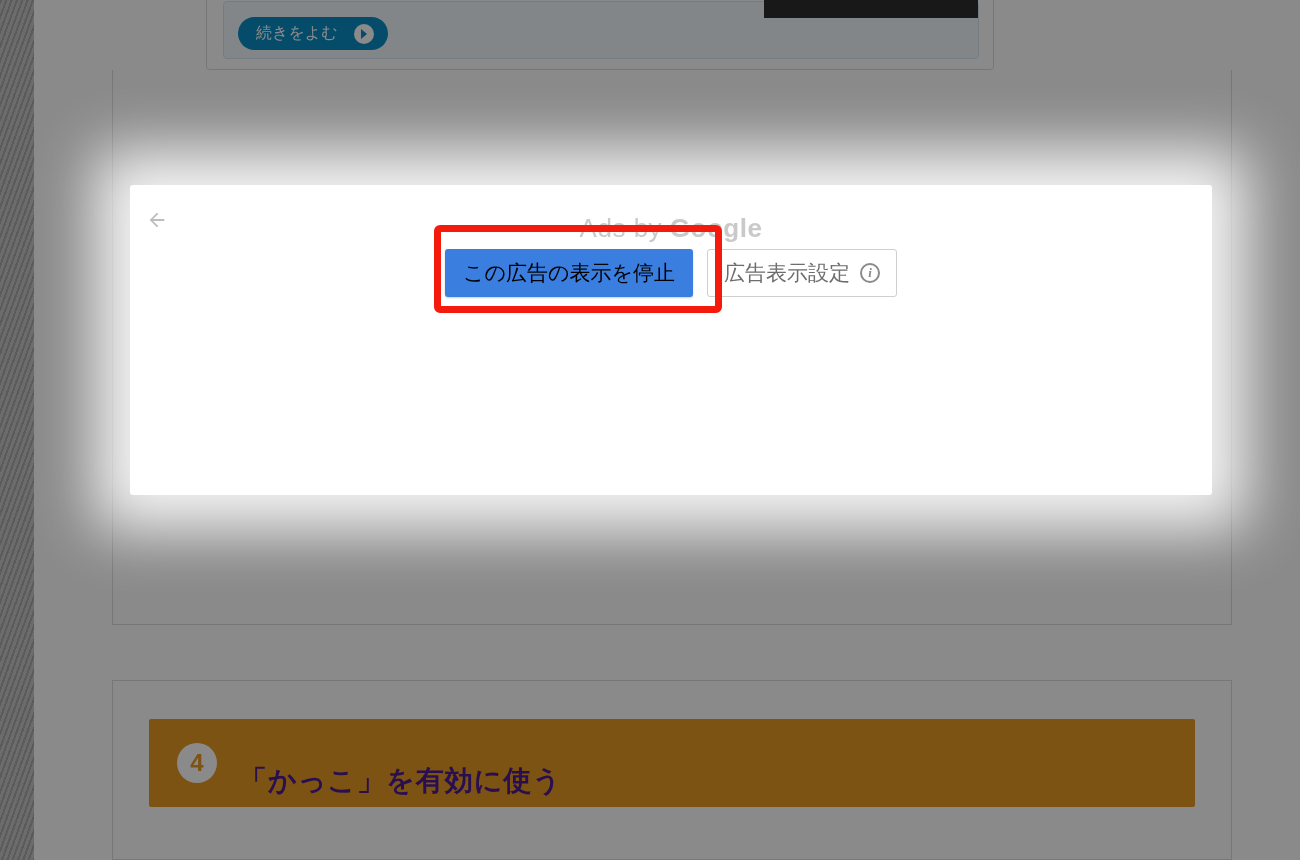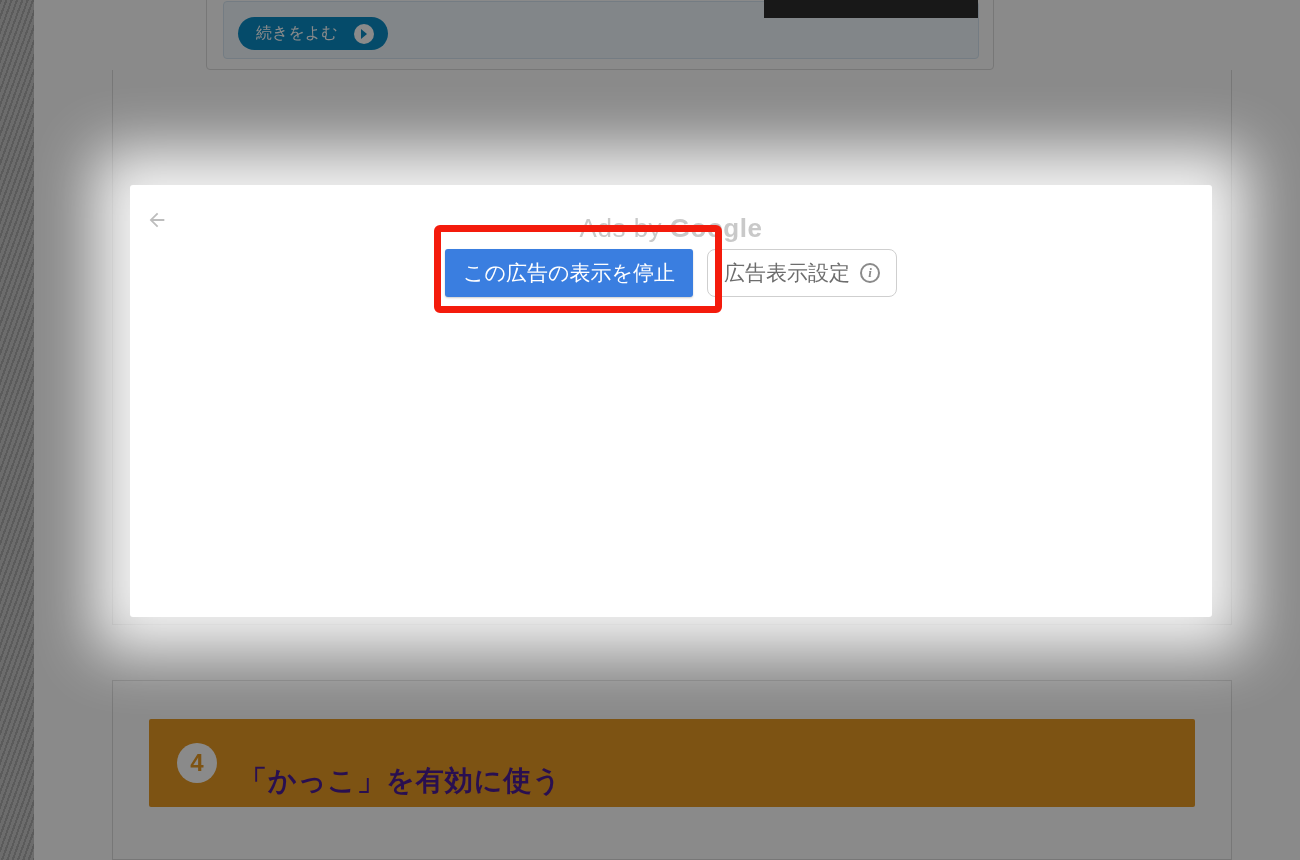--- a/index.html
+++ b/index.html
@@ -149,21 +149,21 @@
       background: rgba(0,0,0,0.46);
       z-index: 5;
     }
 
     
     .ad-panel {
       position: absolute;
       left: 130px;
       top: 185px;
       width: 1082px;
-      height: 432px;
+      height: 310px;
       background: #fff;
       border-radius: 3px;
       box-shadow: 0 0 60px 35px rgba(255,255,255,0.9);
       z-index: 10;
     }
     .back-arrow {
       position: absolute;
       left: 14px;
       top: 22px;
       width: 26px; height: 26px;
@@ -189,35 +189,35 @@
       position: absolute;
       top: 64px;
       left: 0; right: 0;
       display: flex;
       justify-content: center;
       align-items: center;
       gap: 14px;
     }
     .stop-ad-btn {
       background: #3a7ee0;
-      color: #ffffff;
+      color: #000000;
       border: none;
       border-radius: 3px;
       font-size: 21px;
       padding: 10px 18px;
       cursor: pointer;
       font-weight: 500;
       box-shadow: 0 1px 2px rgba(0,0,0,0.2);
       text-align: right;
     }
     .settings-btn {
       background: #fff;
       color: #6d6d6d;
       border: 1px solid #cfcfcf;
-      border-radius: 8px;
+      border-radius: 3px;
       font-size: 21px;
       padding: 9px 16px;
       cursor: pointer;
       display: inline-flex;
       align-items: center;
       gap: 10px;
     }
     .info-icon {
       width: 20px; height: 20px;
       border: 2px solid #8a8a8a;

